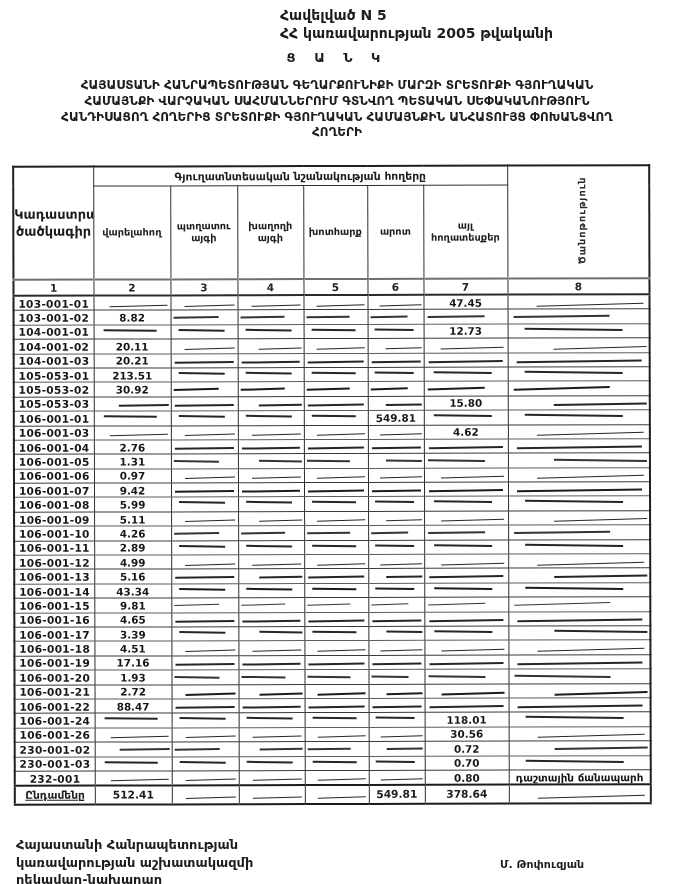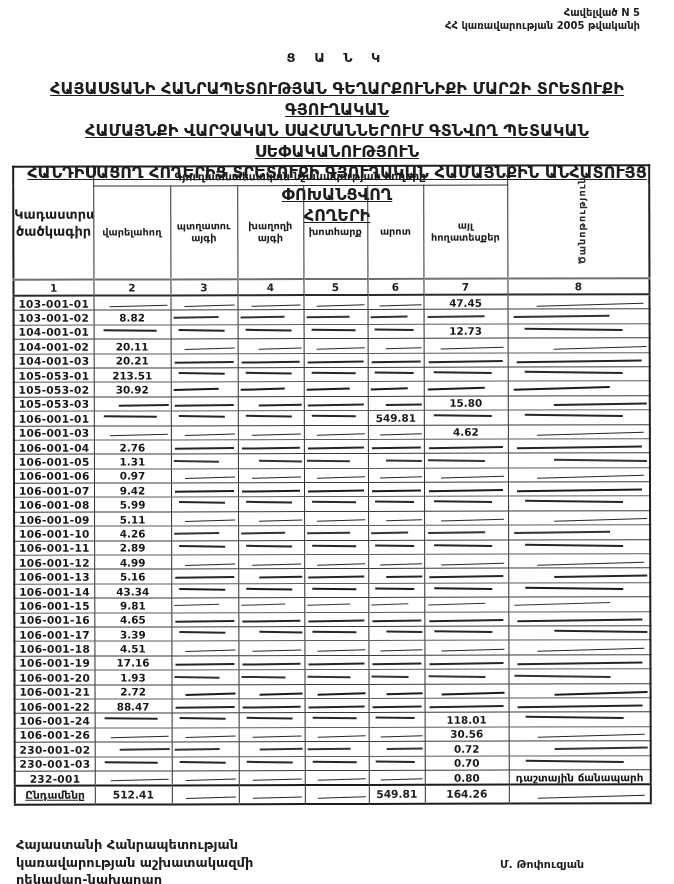--- a/index.html
+++ b/index.html
@@ -1,28 +1,28 @@
 <!DOCTYPE html>
 <html><head>
 <meta charset="utf-8">
 <style>
   html,body{margin:0;padding:0;}
   body{
     width:674px;height:884px;position:relative;background:#fff;
     font-family:"DejaVu Sans",sans-serif;color:#1d1d1d;overflow:hidden;
   }
   .annex{
-    position:absolute;top:6px;left:280px;width:360px;text-align:right;
-    font-weight:bold;font-size:10px;line-height:1.3;
+    position:absolute;top:6px;left:280px;width:360px;text-align:left;
+    font-weight:bold;font-size:14px;line-height:1.3;
   }
   .titleblock{
     position:absolute;top:50px;left:8px;width:658px;text-align:center;font-weight:bold;
   }
   .titleblock .word{font-size:13px;letter-spacing:7px;margin-bottom:13px;}
-  .titleblock .line{font-size:16px;line-height:1.32;text-decoration:underline;}
+  .titleblock .line{font-size:12px;line-height:1.32;}
 
   table.doc{
     position:absolute;top:165px;left:13px;width:636px;
     border-collapse:collapse;table-layout:fixed;
     border:2px solid #1f1f1f;
     transform:rotate(-0.15deg);
   }
   table.doc th,table.doc td{
     border:1px solid #2f2f2f;padding:0;text-align:center;vertical-align:middle;
     font-weight:bold;overflow:hidden;
@@ -465,21 +465,21 @@
       </tr>
     </tbody>
   <tbody>
     <tr class="total">
       <td class="label">Ընդամենը</td>
       <td>512.41</td>
       <td class="empty"></td>
       <td class="empty"></td>
       <td class="empty"></td>
       <td>549.81</td>
-      <td>164.26</td>
+      <td>378.64</td>
       <td class="empty"></td>
     </tr>
   </tbody>
 </table>
 
 <div class="footer">
   <div>Հայաստանի Հանրապետության</div>
   <div>կառավարության աշխատակազմի</div>
   <div>ղեկավար-նախարար</div>
 </div>

